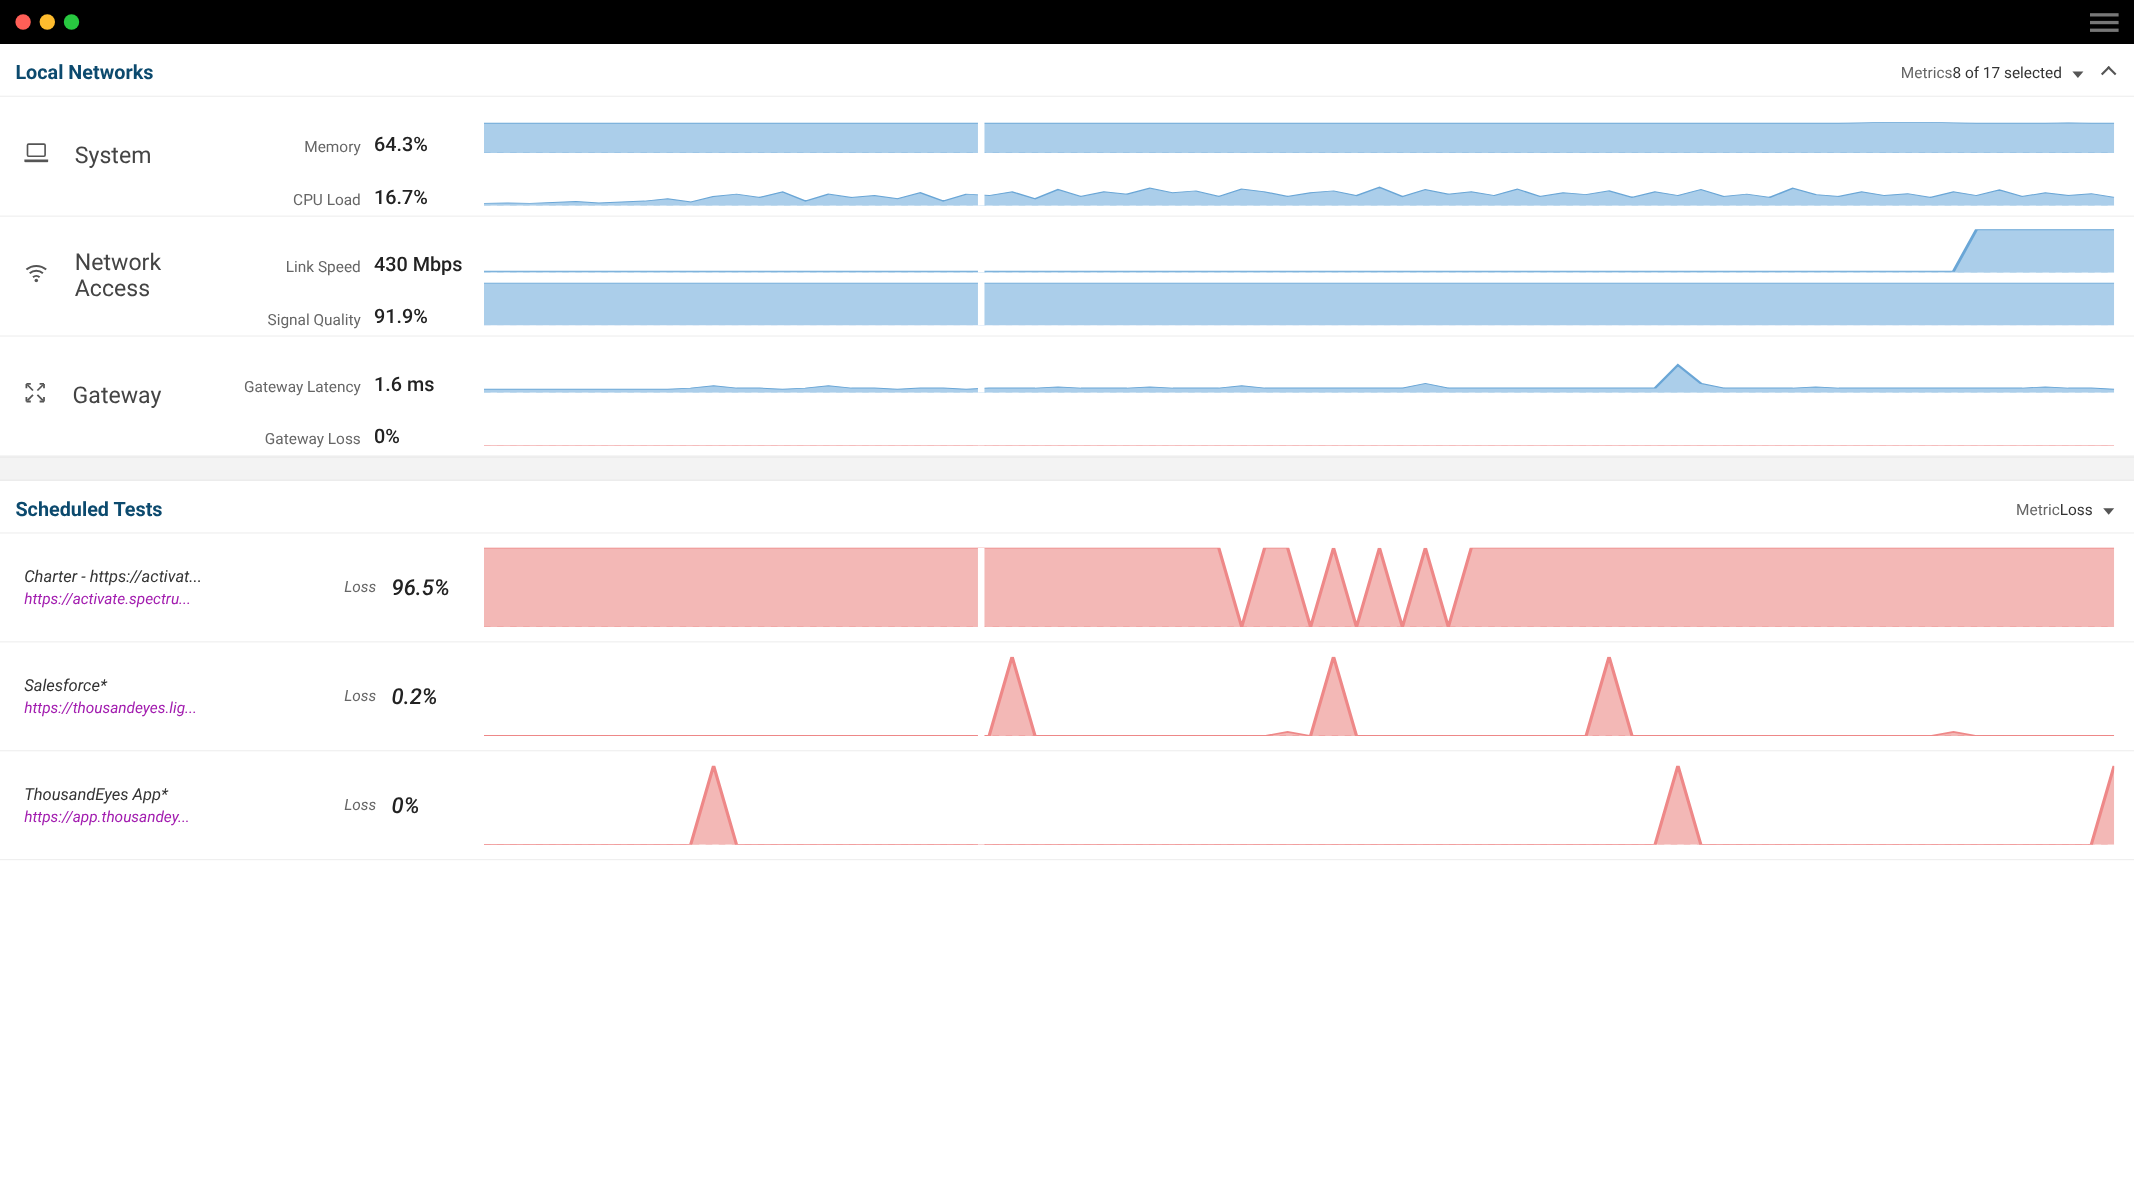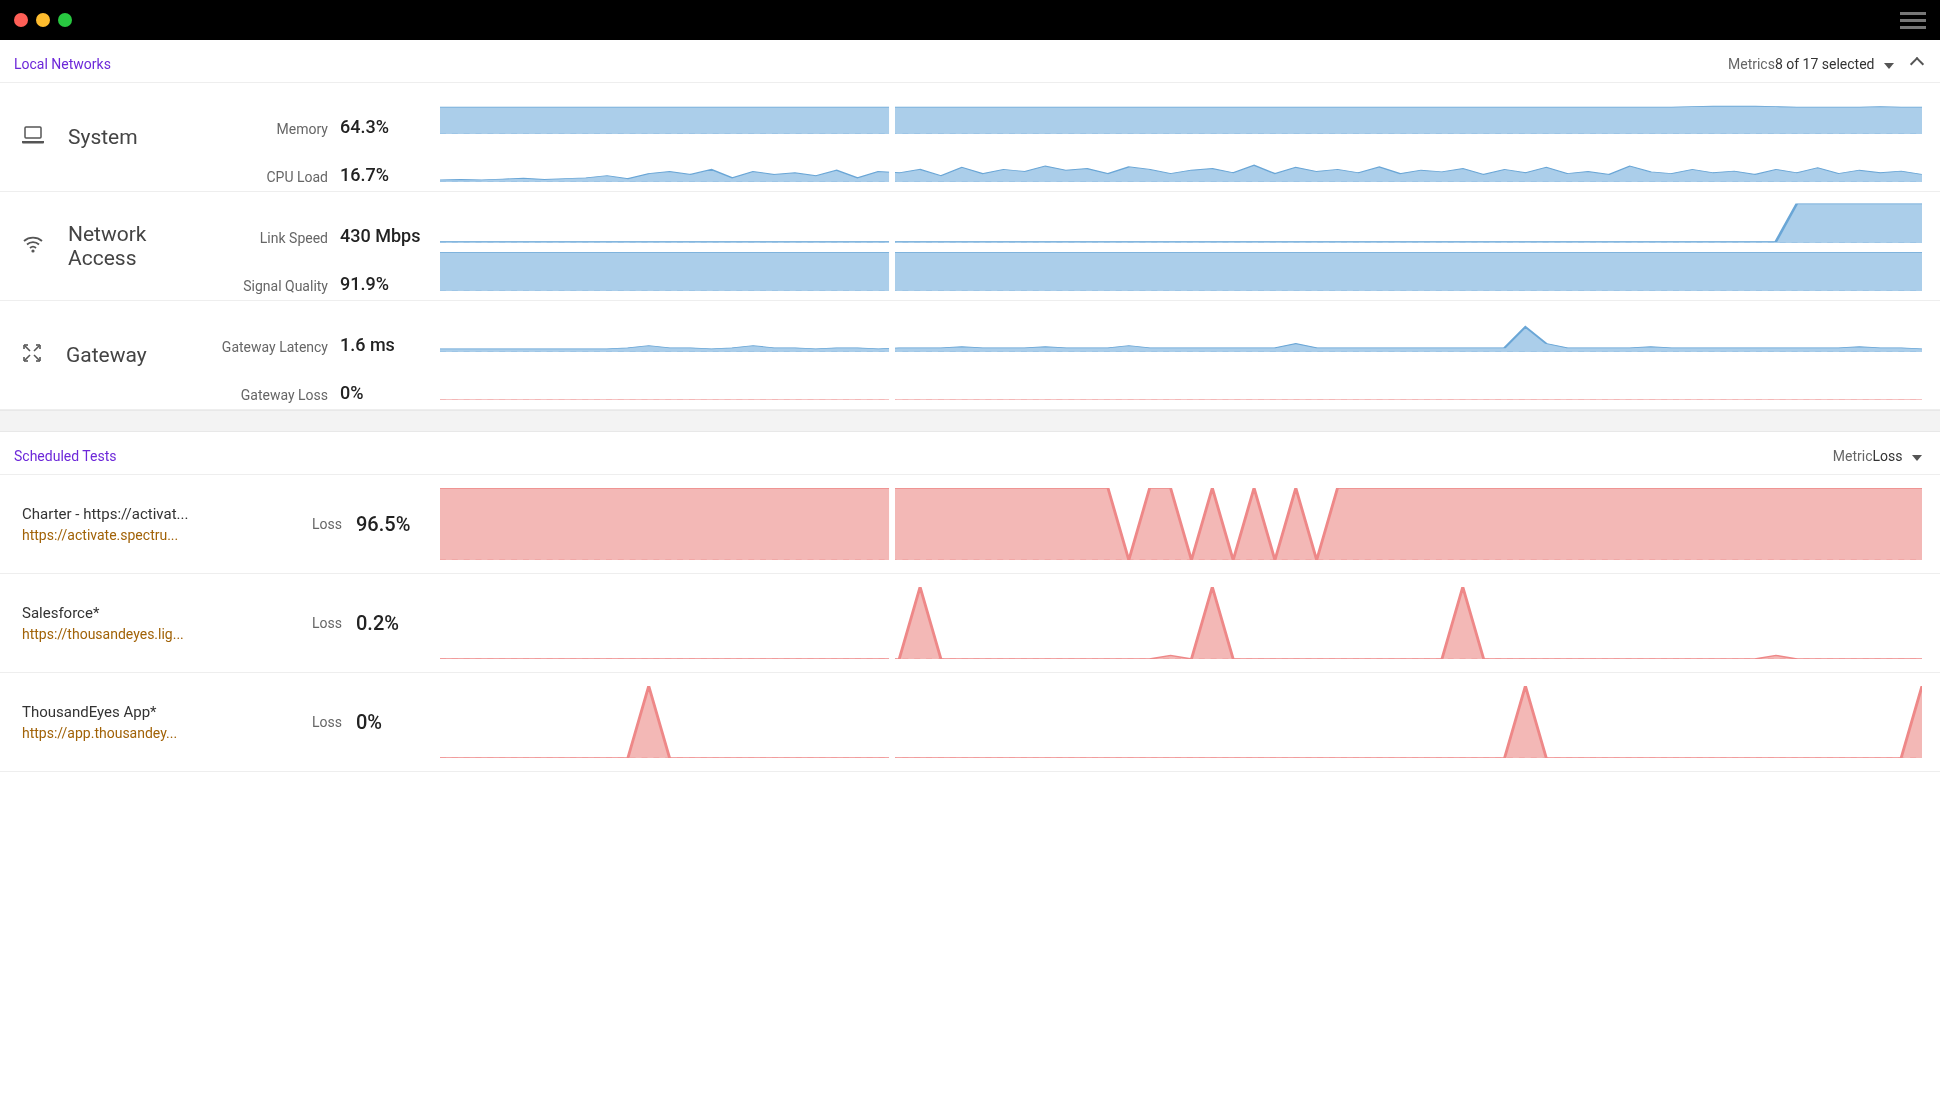--- a/index.html
+++ b/index.html
@@ -4,45 +4,45 @@
 <style>
   * { box-sizing: border-box; margin: 0; padding: 0; }
   html, body { width: 100%; height: 100%; font-family: -apple-system, BlinkMacSystemFont, "Segoe UI", Roboto, Helvetica, Arial, sans-serif; background:#fff; color:#333; }
   .titlebar { height:40px; background:#000; display:flex; align-items:center; padding:0 14px; justify-content:space-between; }
   .traffic { display:flex; gap:8px; }
   .dot { width:14px; height:14px; border-radius:50%; }
   .dot.red{background:#ff5f57;} .dot.yellow{background:#febc2e;} .dot.green{background:#28c840;}
   .hamburger { display:flex; flex-direction:column; gap:4px; cursor:pointer; }
   .hamburger span{ width:26px; height:3px; background:#777; }
   .panel-header { display:flex; align-items:center; justify-content:space-between; padding:16px 18px 10px 14px; border-bottom:1px solid #eee; }
-  .panel-header h2 { font-size:14px; font-weight:400; color:#6d28d9; }
+  .panel-header h2 { font-size:18px; font-weight:700; color:#0c4a6e; }
   .metrics-ctrl { display:flex; align-items:center; color:#555; font-size:14px; }
   .metrics-ctrl .label { color:#666; }
   .metrics-ctrl .value { color:#333; }
   .caret-down { width:0;height:0;border-left:5px solid transparent;border-right:5px solid transparent;border-top:6px solid #555; display:inline-block; margin-left:6px;}
   .chevron-up { display:inline-block; width:10px; height:10px; border-left:2px solid #555; border-top:2px solid #555; transform:rotate(45deg); margin-left:18px; }
   .row { display:flex; align-items:stretch; border-bottom:1px solid #eee; }
   .row:last-child{border-bottom:none;}
   .row-left { width:440px; flex:0 0 440px; display:flex; align-items:center; }
   .category { width:200px; flex:0 0 200px; display:flex; align-items:center; gap:24px; padding-left:22px; color:#444; font-size:21px; }
   .category .icon { color:#666; }
   .metric-col { flex:1; display:flex; flex-direction:column; }
   .metric-line { display:flex; align-items:flex-end; height:48px; }
   .metric-name { width:140px; text-align:right; color:#666; font-size:14px; padding-right:12px;}
   .metric-value { width:85px; color:#222; font-size:18px; font-weight:500;}
   .row-right { flex:1; padding:6px 18px 6px 0; display:flex; flex-direction:column; }
   .spark { height:42px; width:100%; border:0; position:relative; margin:3px 0; }
   .spark svg { width:100%; height:100%; display:block; }
   .divider { height:22px; background:#f3f3f3; border-top:1px solid #e8e8e8; border-bottom:1px solid #e8e8e8; }
   
-  .test-row { display:flex; align-items:stretch; border-bottom:1px solid #eee; }
+  .test-row { display:flex; align-items:stretch; border-bottom:1px solid #eee;font-style:italic; }
   .test-left { width:440px; flex:0 0 440px; display:flex; align-items:center; padding:18px 0 18px 22px; }
   .test-names { width:270px; flex:0 0 270px; overflow:hidden; }
   .test-name { font-size:15px; color:#333; white-space:nowrap; overflow:hidden; text-overflow:ellipsis; }
-  .test-url  { font-size:14px; color:#a16207; white-space:nowrap; overflow:hidden; text-overflow:ellipsis; margin-top:4px;}
+  .test-url  { font-size:14px; color:#a21caf; white-space:nowrap; overflow:hidden; text-overflow:ellipsis; margin-top:4px;}
   .test-metric { display:flex; align-items:center; gap:14px; }
   .test-metric .m-name { color:#666; font-size:14px; width:50px; text-align:right;}
   .test-metric .m-value{ color:#222; font-size:20px; font-weight:500; width:60px;}
   .test-right { flex:1; padding:10px 18px 10px 0; }
   .spark.tall { height:72px; }
 </style>
 </head>
 <body>
 
 <div class="titlebar">

